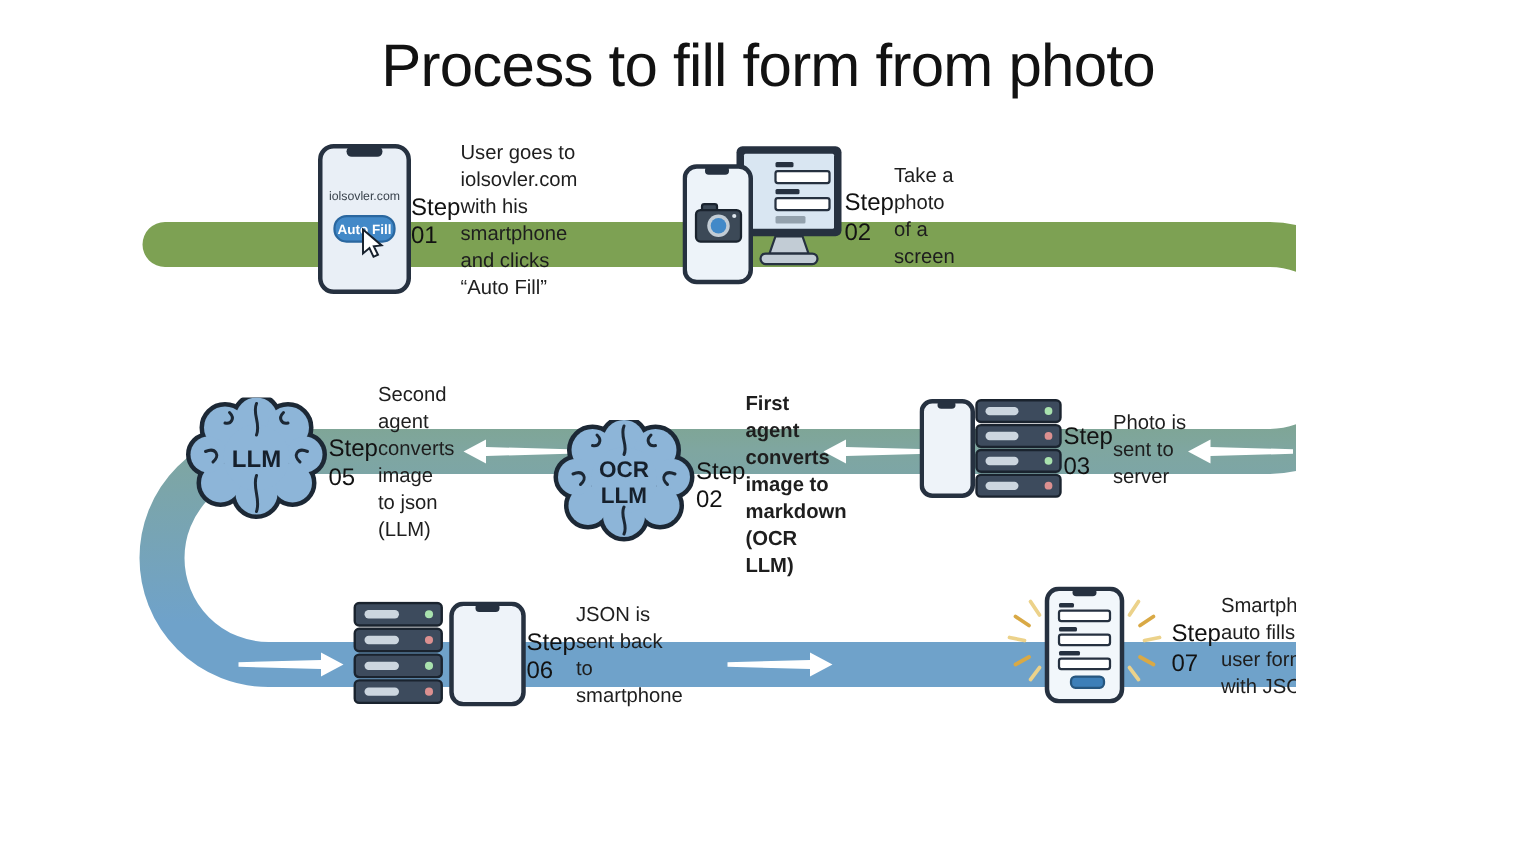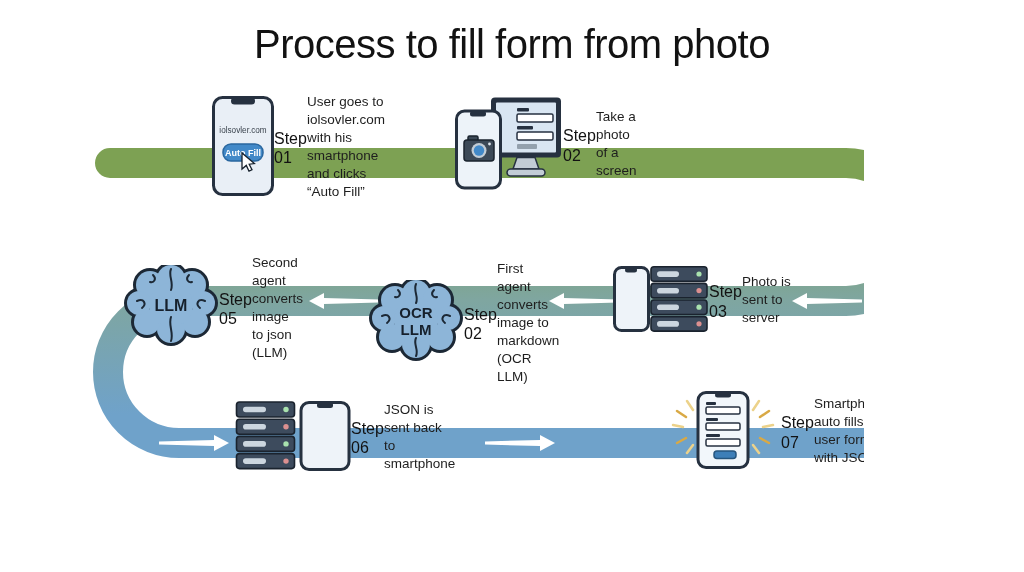--- a/index.html
+++ b/index.html
@@ -12,21 +12,21 @@
   .step-icon{flex:0 0 auto;line-height:0;}
   .step-label{margin-top:5px;font-size:16px;font-weight:400;color:#121212;line-height:1.2;}
   .step-desc{margin-top:2px;font-size:13.5px;color:#1e1e1e;line-height:1.33;}
   .s1{left:212px;top:91px;width:180px;}
   .s2{left:455px;top:96px;width:180px;}
   .s3{left:613px;top:266px;width:180px;}
   .s4{left:368px;top:258px;width:180px;}
   .s5{left:123px;top:252px;width:180px;}
   .s6{left:235px;top:399px;width:190px;}
   .s7{left:665px;top:391px;width:190px;}
-  .w178{max-width:178px;} .w172{max-width:172px;} .w150{max-width:150px;}
+  .w178{max-width:178px;} .w172{max-width:172px;font-weight:bold;} .w150{max-width:150px;}
   .w135{max-width:135px;} .w170{max-width:170px;}
   svg text{font-family:"Liberation Sans", sans-serif;}
 </style>
 </head>
 <body>
 
 <div id="canvas">
 
   <svg id="flow-svg" width="1024" height="572" viewBox="0 0 1024 572">
     <defs>

